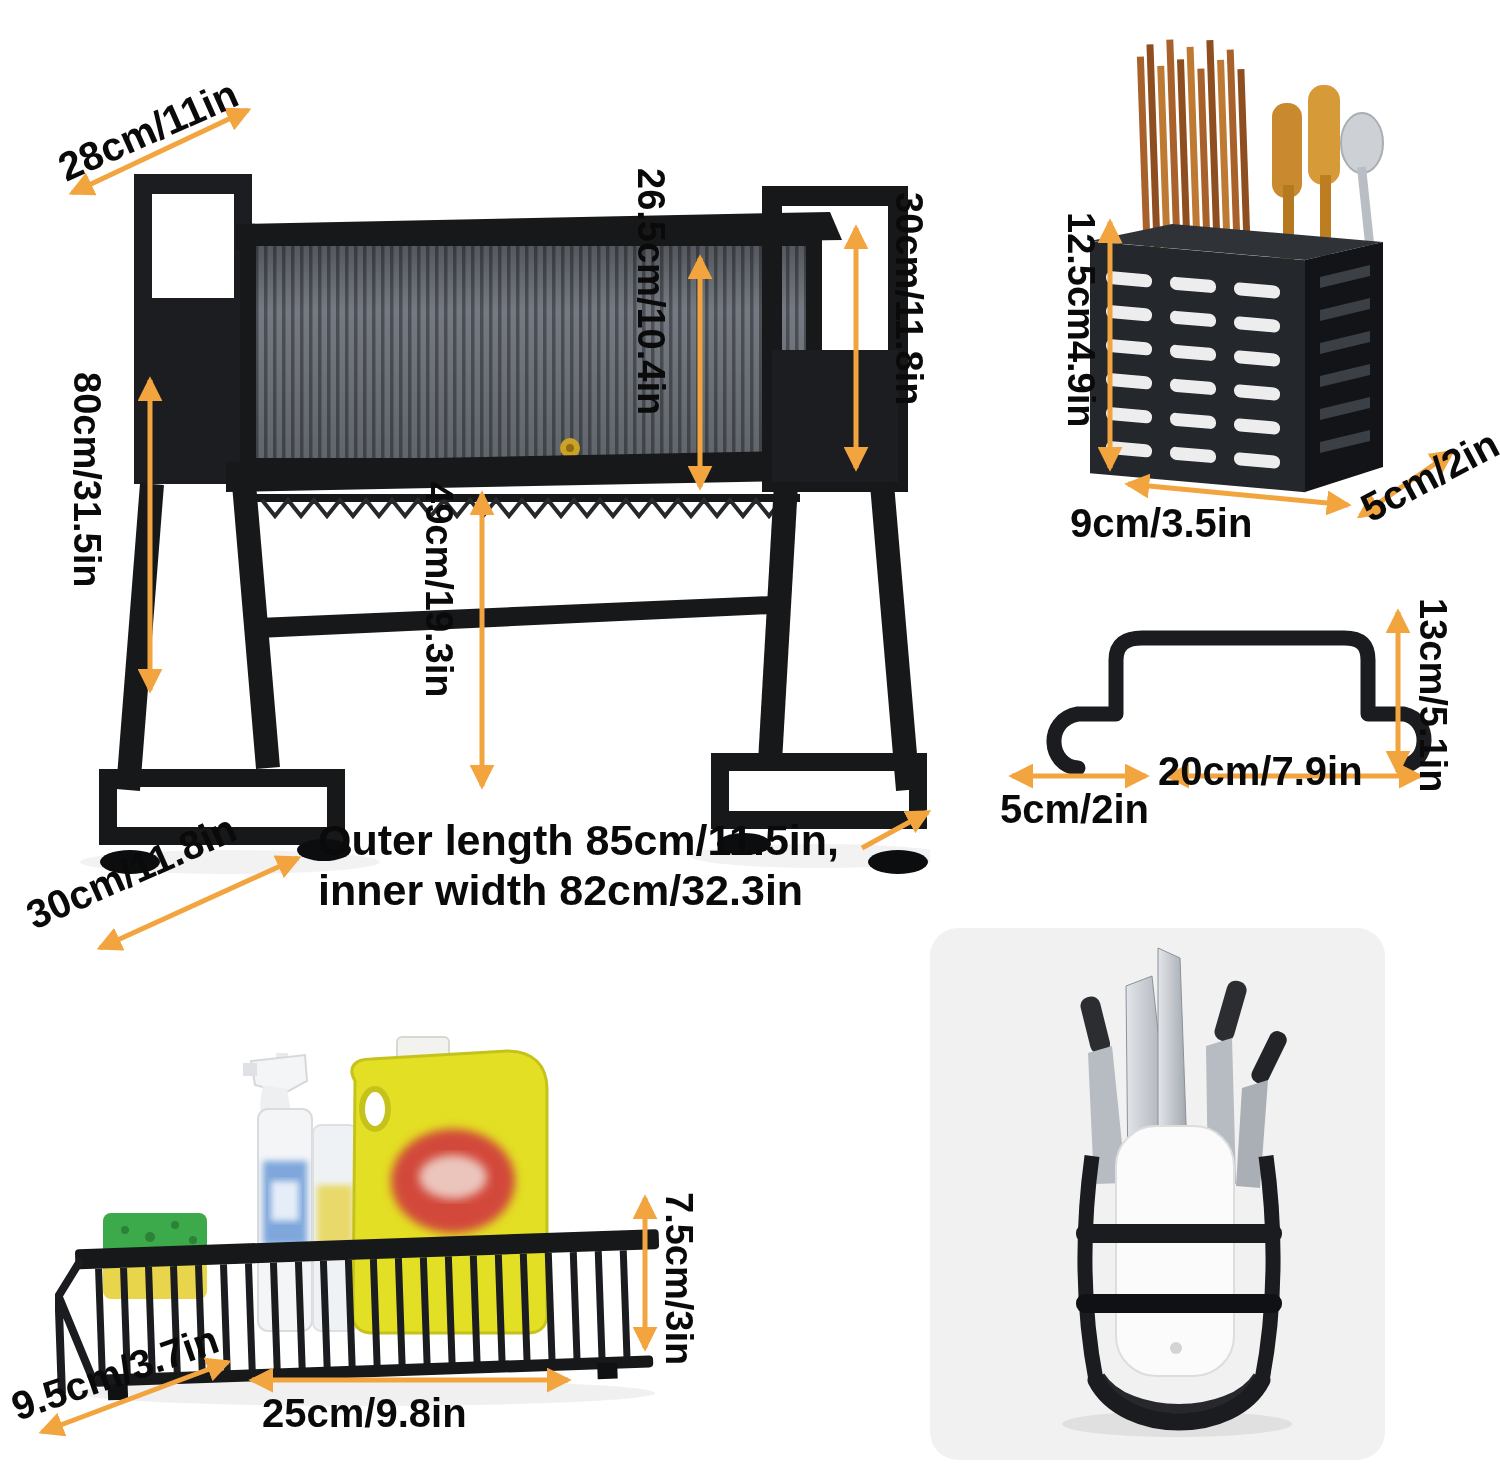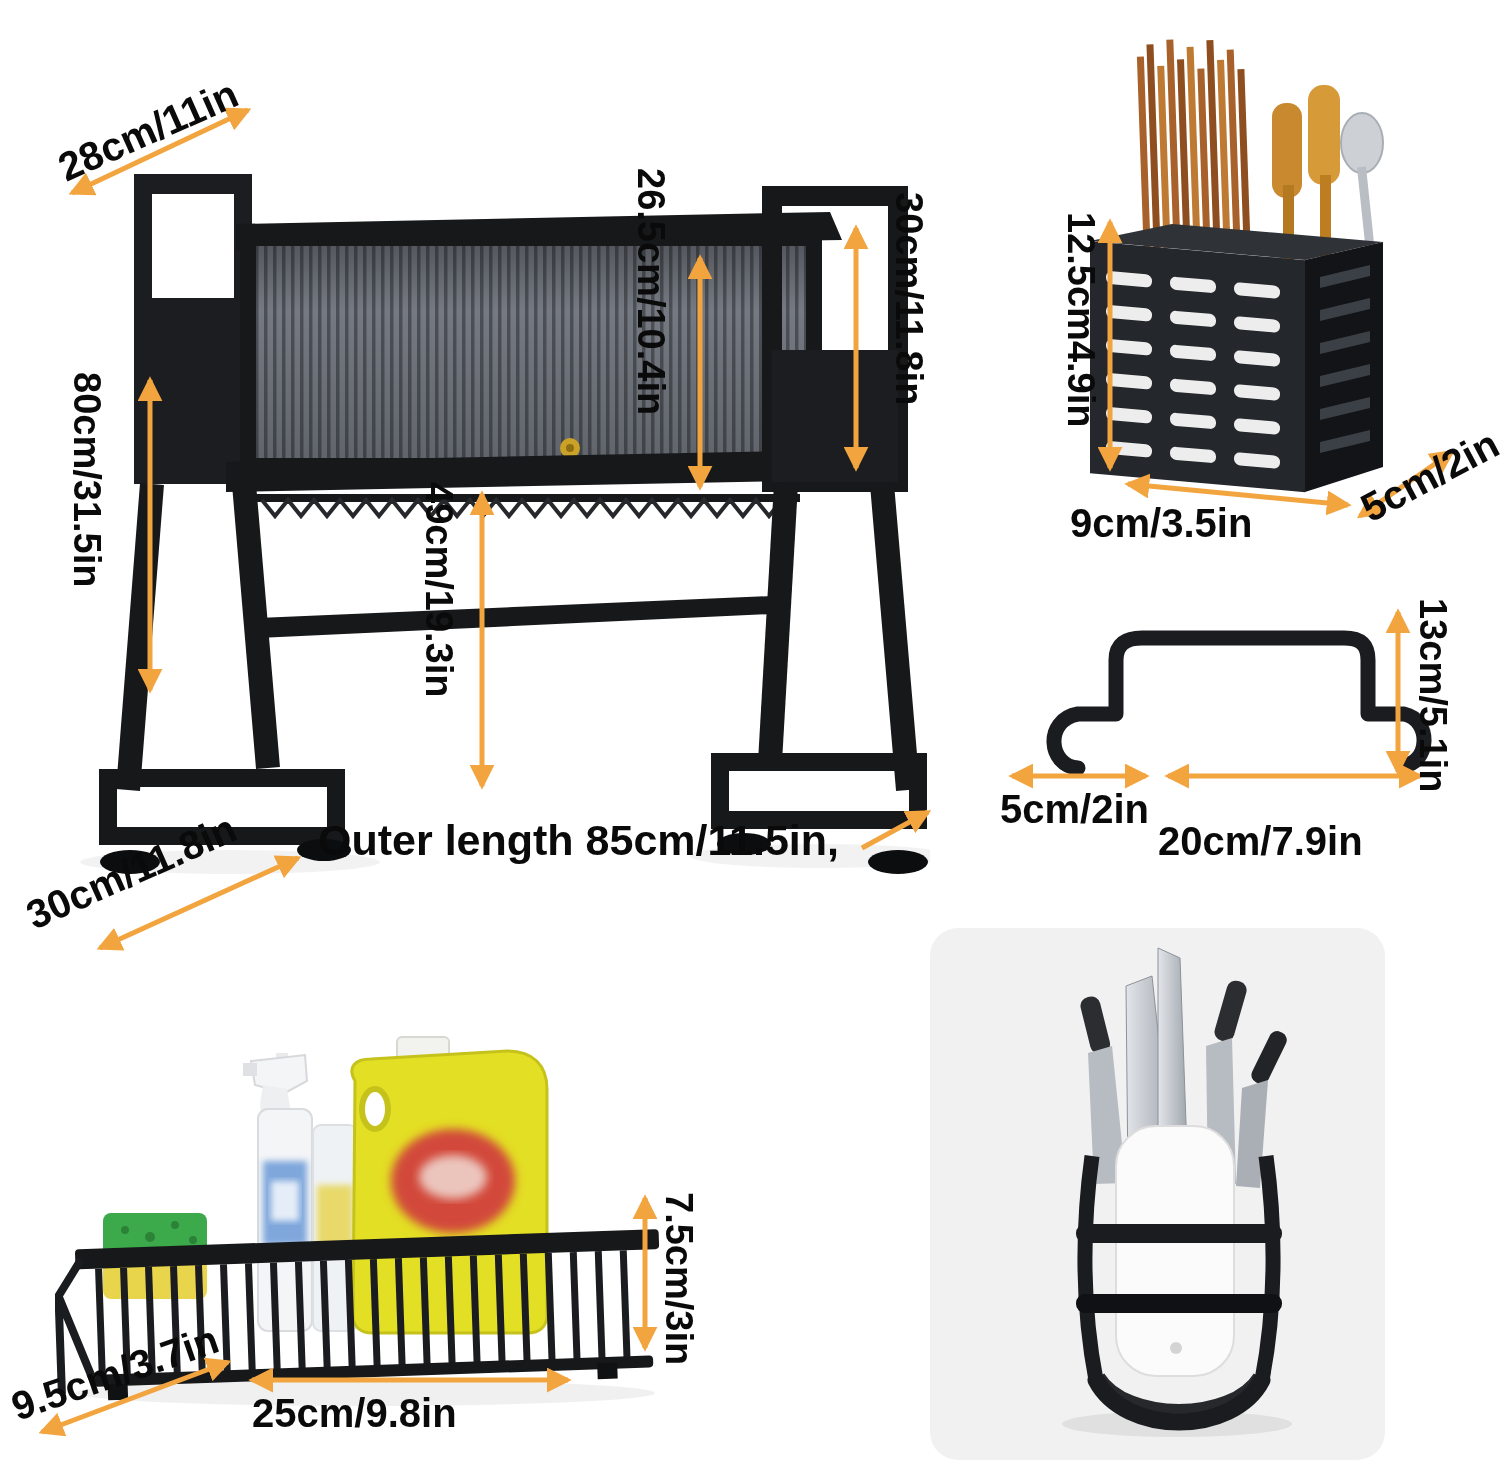--- a/index.html
+++ b/index.html
@@ -274,26 +274,27 @@
     <line class="arrow" x1="252" y1="1380" x2="568" y2="1380" marker-start="url(#ah)" marker-end="url(#ah)"></line>
   </svg>
 
   <div class="dim r" style="left:52px;top:150px;transform:rotate(-24deg)">28cm/11in</div>
   <div class="dim v" style="left:66px;top:372px">80cm/31.5in</div>
   <div class="dim r" style="left:20px;top:898px;transform:rotate(-24deg)">30cm/11.8in</div>
   <div class="dim v" style="left:630px;top:168px">26.5cm/10.4in</div>
   <div class="dim v" style="left:888px;top:192px">30cm/11.8in</div>
   <div class="dim v" style="left:418px;top:482px">49cm/19.3in</div>
   <div class="dim big" style="left:318px;top:818px">Outer length 85cm/11.5in,</div>
+  <div class="dim big" style="left:318px;top:868px">inner width 82cm/32.3in</div>
 
   <div class="dim v" style="left:1060px;top:212px">12.5cm4.9in</div>
   <div class="dim" style="left:1070px;top:502px">9cm/3.5in</div>
   <div class="dim r" style="left:1354px;top:492px;transform:rotate(-28deg)">5cm/2in</div>
 
   <div class="dim v" style="left:1412px;top:598px">13cm/5.1in</div>
   <div class="dim" style="left:1000px;top:788px">5cm/2in</div>
-  <div class="dim" style="left:1158px;top:820px">20cm/7.9in</div>
+  <div class="dim" style="left:1158px;top:750px">20cm/7.9in</div>
 
   <div class="dim v" style="left:658px;top:1192px">7.5cm/3in</div>
   <div class="dim r" style="left:6px;top:1388px;transform:rotate(-19deg)">9.5cm/3.7in</div>
-  <div class="dim" style="left:252px;top:1392px">25cm/9.8in</div>
+  <div class="dim" style="left:262px;top:1392px">25cm/9.8in</div>
 
 </div>
 
 </body></html>

